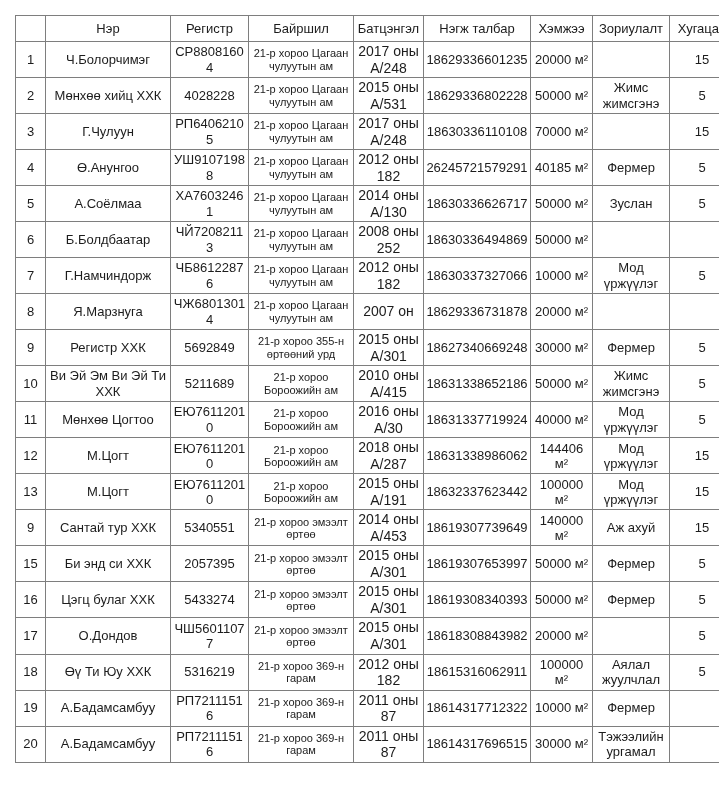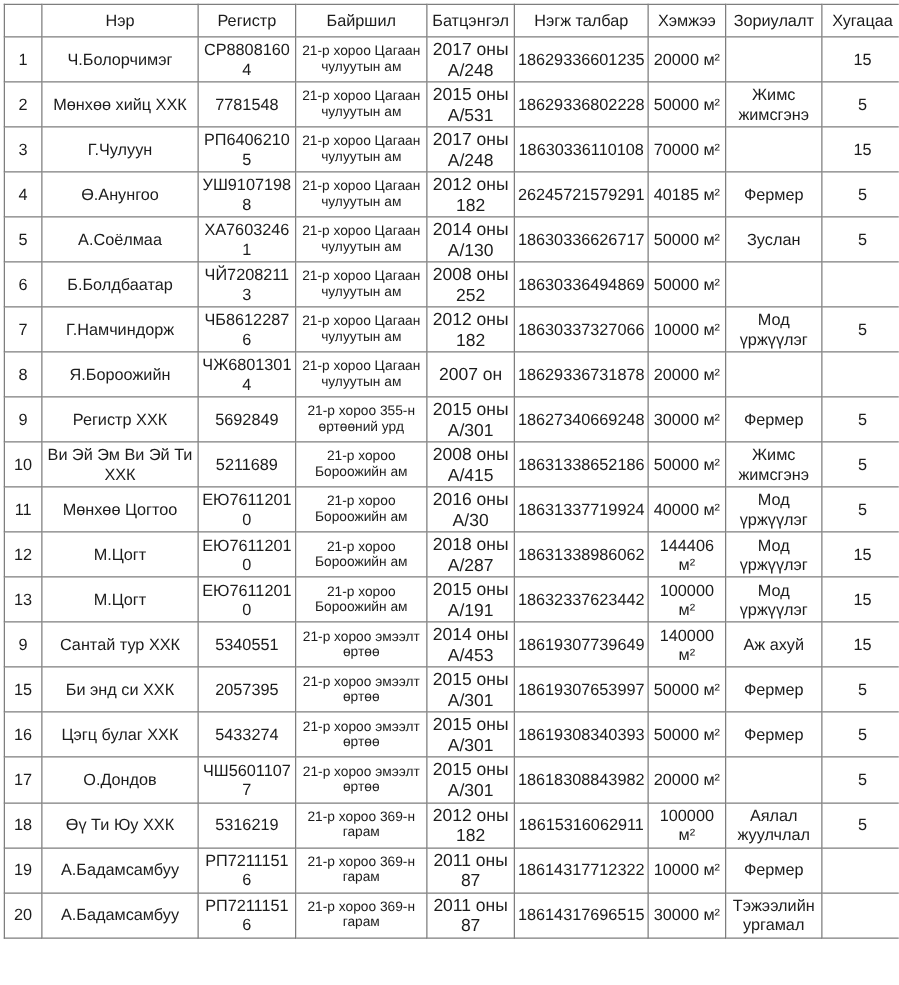--- a/index.html
+++ b/index.html
@@ -6,21 +6,21 @@
     margin: 0;
     padding: 0;
     background: #ffffff;
   }
   body {
     font-family: "Liberation Sans", sans-serif;
     color: #1c1c1c;
     width: 719px;
   }
   .table-wrap {
-    padding: 3px;
+    padding: 15px;
   }
   table {
     border-collapse: collapse;
     table-layout: fixed;
     width: 713px;
   }
   th, td {
     border: 1px solid #7e7e7e;
     text-align: center;
     vertical-align: middle;
@@ -85,21 +85,21 @@
           <td class="col3">21-р хороо Цагаан чулуутын ам</td>
           <td class="col4">2017 оны А/248</td>
           <td class="col5">18629336601235</td>
           <td class="col6">20000 м²</td>
           <td class="col7"></td>
           <td class="col8">15</td>
         </tr>
         <tr>
           <td class="col0">2</td>
           <td class="col1">Мөнхөө хийц ХХК</td>
-          <td class="col2">7781548</td>
+          <td class="col2">4028228</td>
           <td class="col3">21-р хороо Цагаан чулуутын ам</td>
           <td class="col4">2015 оны А/531</td>
           <td class="col5">18629336802228</td>
           <td class="col6">50000 м²</td>
           <td class="col7">Жимс жимсгэнэ</td>
           <td class="col8">5</td>
         </tr>
         <tr>
           <td class="col0">3</td>
           <td class="col1">Г.Чулуун</td>
@@ -150,21 +150,21 @@
           <td class="col2">ЧБ86122876</td>
           <td class="col3">21-р хороо Цагаан чулуутын ам</td>
           <td class="col4">2012 оны 182</td>
           <td class="col5">18630337327066</td>
           <td class="col6">10000 м²</td>
           <td class="col7">Мод үржүүлэг</td>
           <td class="col8">5</td>
         </tr>
         <tr>
           <td class="col0">8</td>
-          <td class="col1">Я.Бороожийн</td>
+          <td class="col1">Я.Марзнуга</td>
           <td class="col2">ЧЖ68013014</td>
           <td class="col3">21-р хороо Цагаан чулуутын ам</td>
           <td class="col4">2007 он</td>
           <td class="col5">18629336731878</td>
           <td class="col6">20000 м²</td>
           <td class="col7"></td>
           <td class="col8"></td>
         </tr>
         <tr>
           <td class="col0">9</td>
@@ -175,21 +175,21 @@
           <td class="col5">18627340669248</td>
           <td class="col6">30000 м²</td>
           <td class="col7">Фермер</td>
           <td class="col8">5</td>
         </tr>
         <tr>
           <td class="col0">10</td>
           <td class="col1">Ви Эй Эм Ви Эй Ти ХХК</td>
           <td class="col2">5211689</td>
           <td class="col3">21-р хороо Бороожийн ам</td>
-          <td class="col4">2008 оны А/415</td>
+          <td class="col4">2010 оны А/415</td>
           <td class="col5">18631338652186</td>
           <td class="col6">50000 м²</td>
           <td class="col7">Жимс жимсгэнэ</td>
           <td class="col8">5</td>
         </tr>
         <tr>
           <td class="col0">11</td>
           <td class="col1">Мөнхөө Цогтоо</td>
           <td class="col2">ЕЮ76112010</td>
           <td class="col3">21-р хороо Бороожийн ам</td>

